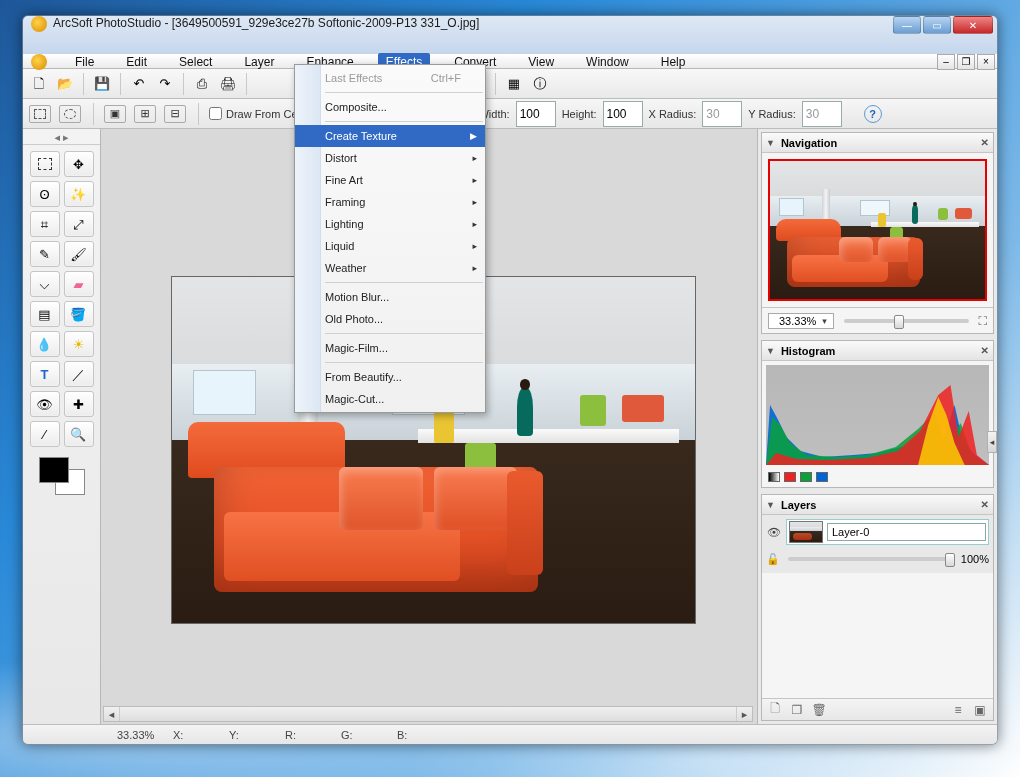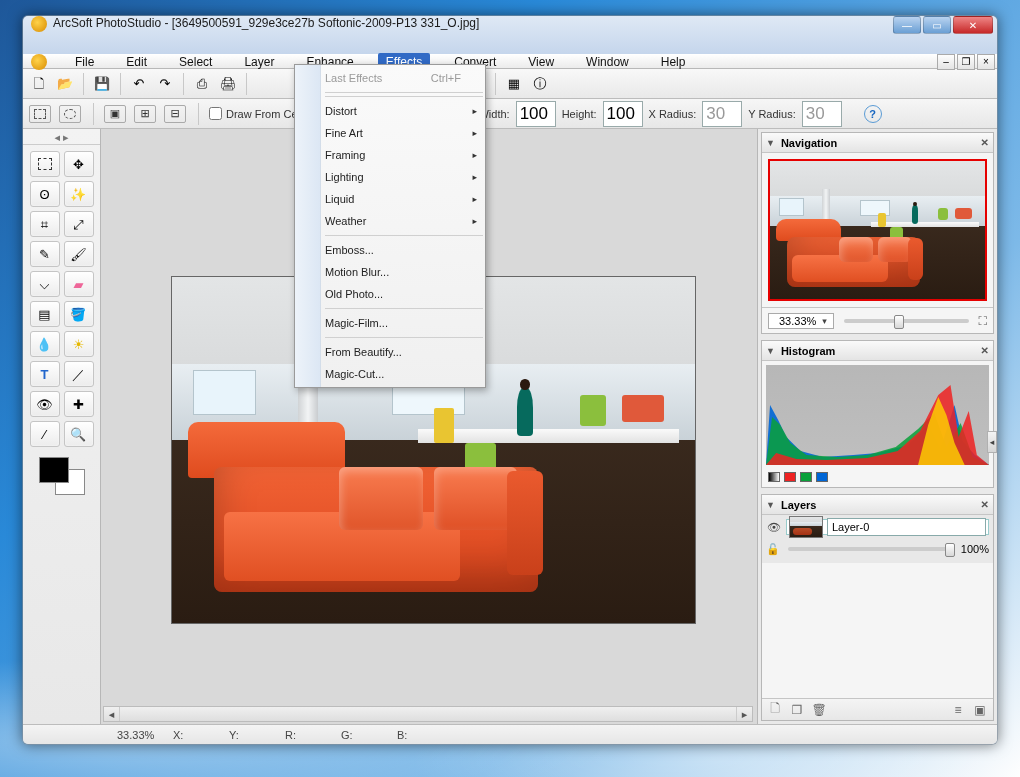--- a/index.html
+++ b/index.html
@@ -26,21 +26,21 @@
 .menu-item.active { background: #316ac5; color: #fff; }
 .mdi-controls { margin-left: auto; display: flex; gap: 0; }
 .mdi-btn { width: 18px; height: 16px; border: 1px solid #aaa; background: linear-gradient(#fdfdfd,#e4e4e4); display: flex; align-items: center; justify-content: center; font-size: 10px; margin-right: 2px; }
 
 
 .toolbar { height: 30px; background: linear-gradient(#f8f8f8,#e9e9e9); border-bottom: 1px solid #bcbcbc; display: flex; align-items: center; padding: 0 4px; gap: 2px; }
 .tbtn { width: 24px; height: 24px; border: 1px solid transparent; border-radius: 3px; display: flex; align-items: center; justify-content: center; }
 .tsep { width: 1px; height: 22px; background: #c8c8c8; margin: 0 4px; }
 .toolbar2 { height: 30px; background: linear-gradient(#f6f6f6,#e7e7e7); border-bottom: 1px solid #bcbcbc; display: flex; align-items: center; padding: 0 6px; gap: 6px; font-size: 11px; color: #333; }
 .toolbar2 label { display: flex; align-items: center; gap: 4px; }
-.toolbar2 input[type=text] { width: 40px; height: 18px; border: 1px solid #9aa; background: #fff; font-size: 17px; padding: 12px 3px; }
+.toolbar2 input[type=text] { width: 40px; height: 18px; border: 1px solid #9aa; background: #fff; font-size: 12px; padding: 12px 3px; }
 .toolbar2 input[type=checkbox] { width: 13px; height: 13px; }
 .sel-shape { width: 22px; height: 18px; border: 1px solid #aaa; border-radius: 2px; margin-right: 2px; }
 
 
 .work { flex: 1; display: flex; background: #d9d9d9; min-height: 0; }
 .tool-panel { width: 78px; background: linear-gradient(#f3f3f3,#e8e8e8); border-right: 1px solid #b7b7b7; display: flex; flex-direction: column; align-items: center; padding-top: 2px; }
 .tool-grip { width: 100%; height: 14px; display: flex; align-items: center; justify-content: center; color: #777; border-bottom: 1px solid #ccc; }
 .tool-grid { display: grid; grid-template-columns: repeat(2, 30px); gap: 4px; margin-top: 6px; }
 .tool { width: 30px; height: 26px; border: 1px solid #c5c5c5; border-radius: 3px; background: linear-gradient(#fff,#ececec); display: flex; align-items: center; justify-content: center; box-shadow: inset 0 0 2px rgba(255,255,255,0.8); }
 .swatch-box { margin-top: 10px; position: relative; width: 46px; height: 38px; }
@@ -83,21 +83,21 @@
 .nav-footer .zoom-box::after { content: "▾"; font-size: 9px; color: #444; }
 .nav-footer .slider { flex: 1; height: 4px; background: #ccc; position: relative; border-radius: 2px; margin: 0 4px; }
 .nav-footer .slider::after { content: ""; position: absolute; left: 40%; top: -4px; width: 8px; height: 12px; background: linear-gradient(#fff,#d7d7d7); border: 1px solid #888; border-radius: 2px; }
 .nav-footer .expand-ic { font-size: 12px; color: #555; }
 
 .histogram { height: 100px; background: linear-gradient(#b7b7b7,#bfbfbf); margin: 4px; position: relative; overflow: hidden; }
 .hist-swatches { display: flex; gap: 4px; padding: 3px 6px 5px 6px; }
 .hs { width: 12px; height: 10px; border: 1px solid #666; }
 
 .layer-body { padding: 4px; background: #e8e8e8; }
-.layer-row { display: flex; align-items: center; gap: 4px; height: 16px; background: #fff; border: 1px solid #9cc; padding: 2px; }
+.layer-row { display: flex; align-items: center; gap: 4px; height: 26px; background: #fff; border: 1px solid #9cc; padding: 2px; }
 .layer-thumb { width: 34px; height: 22px; border: 1px solid #777; overflow: hidden; position: relative; }
 .layer-thumb .photo { width: 100%; height: 100%; }
 .layer-name { flex: 1; border: 1px solid #8aa; height: 18px; padding: 0 4px; display: flex; align-items: center; background: #fff; font-size: 11px; }
 .layer-eye { width: 16px; text-align: center; color: #444; }
 .layer-ctrl { display: flex; align-items: center; gap: 6px; margin-top: 4px; height: 20px; }
 .layer-ctrl .lock { width: 16px; color: #555; }
 .layer-ctrl .slider2 { flex: 1; height: 4px; background: #ccc; position: relative; border-radius: 2px; }
 .layer-ctrl .slider2::after { content: ""; position: absolute; right: 0; top: -4px; width: 8px; height: 12px; background: linear-gradient(#fff,#d7d7d7); border: 1px solid #888; border-radius: 2px; }
 .layer-footer { height: 22px; border-top: 1px solid #c5c5c5; background: linear-gradient(#f4f4f4,#e7e7e7); display: flex; align-items: center; padding: 0 6px; gap: 8px; margin-top: auto; }
 .layer-footer .spacer { flex: 1; }
@@ -441,21 +441,28 @@
     <div class="cell">B:</div>
   </div>
 
   <div class="dropdown effects-menu">
     <div class="gutter"></div>
     <div class="row disabled">
         <span>Last Effects</span>
         <span class="sc">Ctrl+F</span>
       </div>
     <hr>
+    <div class="row">
+        <span>Composite...</span>
+      </div>
     <hr>
+    <div class="row highlight">
+        <span>Create Texture</span>
+        <span class="arr">▶</span>
+      </div>
     <div class="row">
         <span>Distort</span>
         <span class="arr">▸</span>
       </div>
     <div class="row">
         <span>Fine Art</span>
         <span class="arr">▸</span>
       </div>
     <div class="row">
         <span>Framing</span>
@@ -468,23 +475,20 @@
     <div class="row">
         <span>Liquid</span>
         <span class="arr">▸</span>
       </div>
     <div class="row">
         <span>Weather</span>
         <span class="arr">▸</span>
       </div>
     <hr>
     <div class="row">
-        <span>Emboss...</span>
-      </div>
-    <div class="row">
         <span>Motion Blur...</span>
       </div>
     <div class="row">
         <span>Old Photo...</span>
       </div>
     <hr>
     <div class="row">
         <span>Magic-Film...</span>
       </div>
     <hr>

